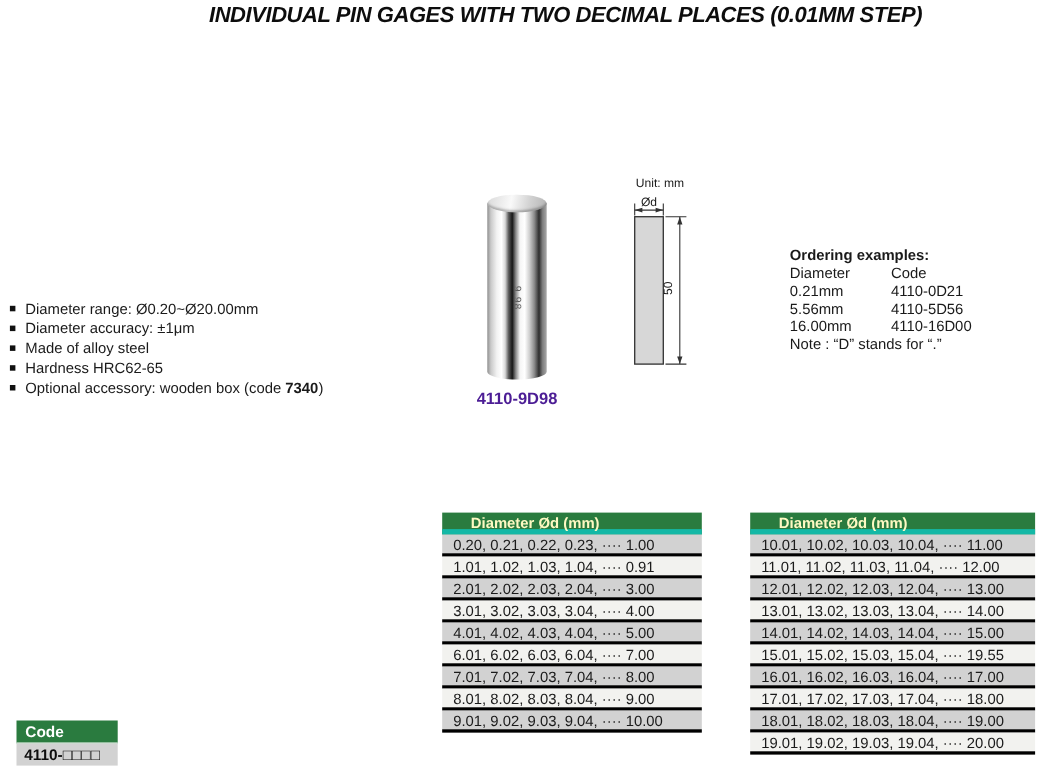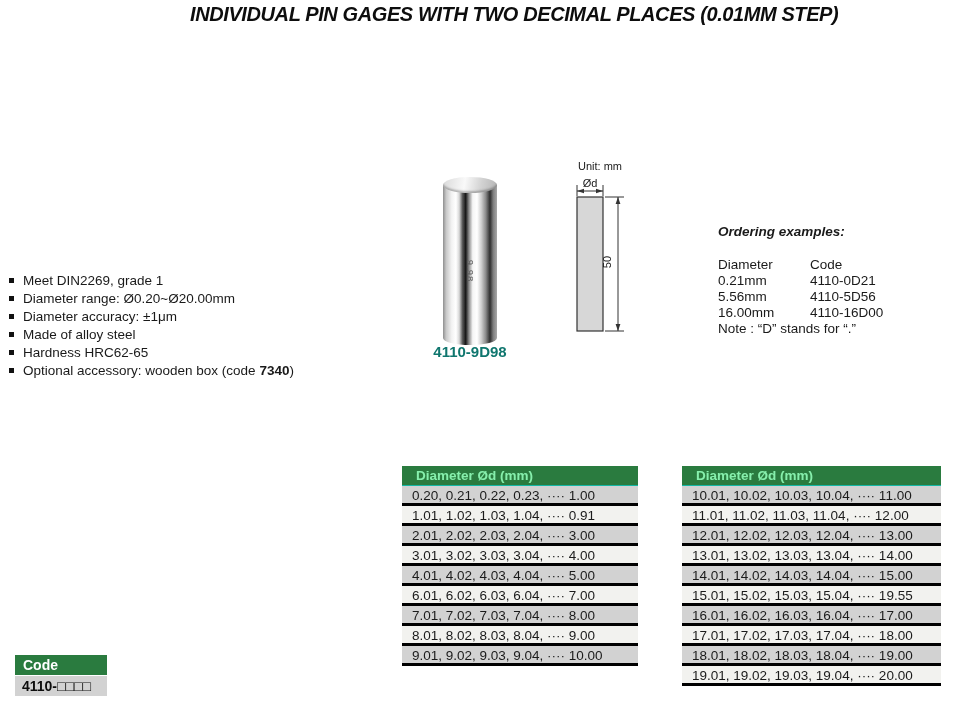--- a/index.html
+++ b/index.html
@@ -41,42 +41,42 @@
     position:absolute; left:0; top:0; width:54px; height:16px; border-radius:50%;
     background:linear-gradient(100deg,#d9d9d9 0%,#f9f9f9 40%,#d2d2d2 70%,#b4b4b4 100%);
     box-shadow:inset 0 -2px 2px rgba(0,0,0,0.25);
   }
   .pin-marking {
     position:absolute; left:50%; top:54%;
     transform:translate(-50%,-50%) rotate(90deg);
     font-size:9.5px; color:#5d5d5d; letter-spacing:1px; white-space:nowrap;
   }
   .model-label {
-    position:absolute; left:418px; top:343px; width:104px;
-    text-align:center; font-size:15px; font-weight:bold; color:#0f766e;
+    position:absolute; left:418px; top:354px; width:104px;
+    text-align:center; font-size:15px; font-weight:bold; color:#4c1d95;
   }
 
   
   .drawing { position:absolute; left:558px; top:152px; width:92px; height:195px; }
   .drawing text { font-family:"Liberation Sans", sans-serif; font-size:11px; fill:#1a1a1a; }
 
   
   .ordering { position:absolute; left:718px; top:224px; width:230px; font-size:13.5px; line-height:16px; }
-  .ordering-heading { font-weight:bold; margin-bottom:17px;font-style:italic; }
+  .ordering-heading { font-weight:bold; margin-bottom:1px; }
   .ord-row { display:grid; grid-template-columns:92px auto; }
   .ordering-note { margin-top:0; }
 
   
   .gage-table { position:absolute; top:466px; }
   .gage-table.left { left:402px; width:236px; }
   .gage-table.right { left:682px; width:259px; }
   .tbl-header {
-    height:20px; line-height:20px; background:#2a7b3f; color:#86efac;
-    font-size:13.5px; font-weight:bold; padding-left:14px;
-    border-bottom:1px solid #14b8a6;
+    height:20px; line-height:20px; background:#2a7b3f; color:#fef9c3;
+    font-size:13.5px; font-weight:bold; padding-left:26px;
+    border-bottom:5px solid #14b8a6;
   }
   .trow {
     height:20px; line-height:20px; font-size:13.5px; padding-left:10px;
     border-bottom:3px solid #000000; white-space:nowrap; color:#1b1b1b;
   }
   .trow:nth-child(odd) { background:#d2d2d2; }
   .trow:nth-child(even) { background:#f2f2ef; }
 
   
   .code-block { position:absolute; left:15px; top:655px; width:92px; }
@@ -90,21 +90,20 @@
     font-size:14px; font-weight:bold; padding-left:7px;
   }
 </style>
 </head>
 <body>
 
 <div class="page-title">INDIVIDUAL PIN GAGES WITH TWO DECIMAL PLACES (0.01MM STEP)</div>
 
 <div class="features">
   <div>
-      <div class="feature-item">Meet DIN2269, grade 1</div>
       <div class="feature-item">Diameter range: Ø0.20~Ø20.00mm</div>
       <div class="feature-item">Diameter accuracy: ±1μm</div>
       <div class="feature-item">Made of alloy steel</div>
       <div class="feature-item">Hardness HRC62-65</div>
     </div>
   <div class="feature-item"><span>Optional accessory: wooden box (code </span><span class="feature-bold">7340</span><span>)</span></div>
 </div>
 
 <div class="product-shot">
   <div class="pin-body">

